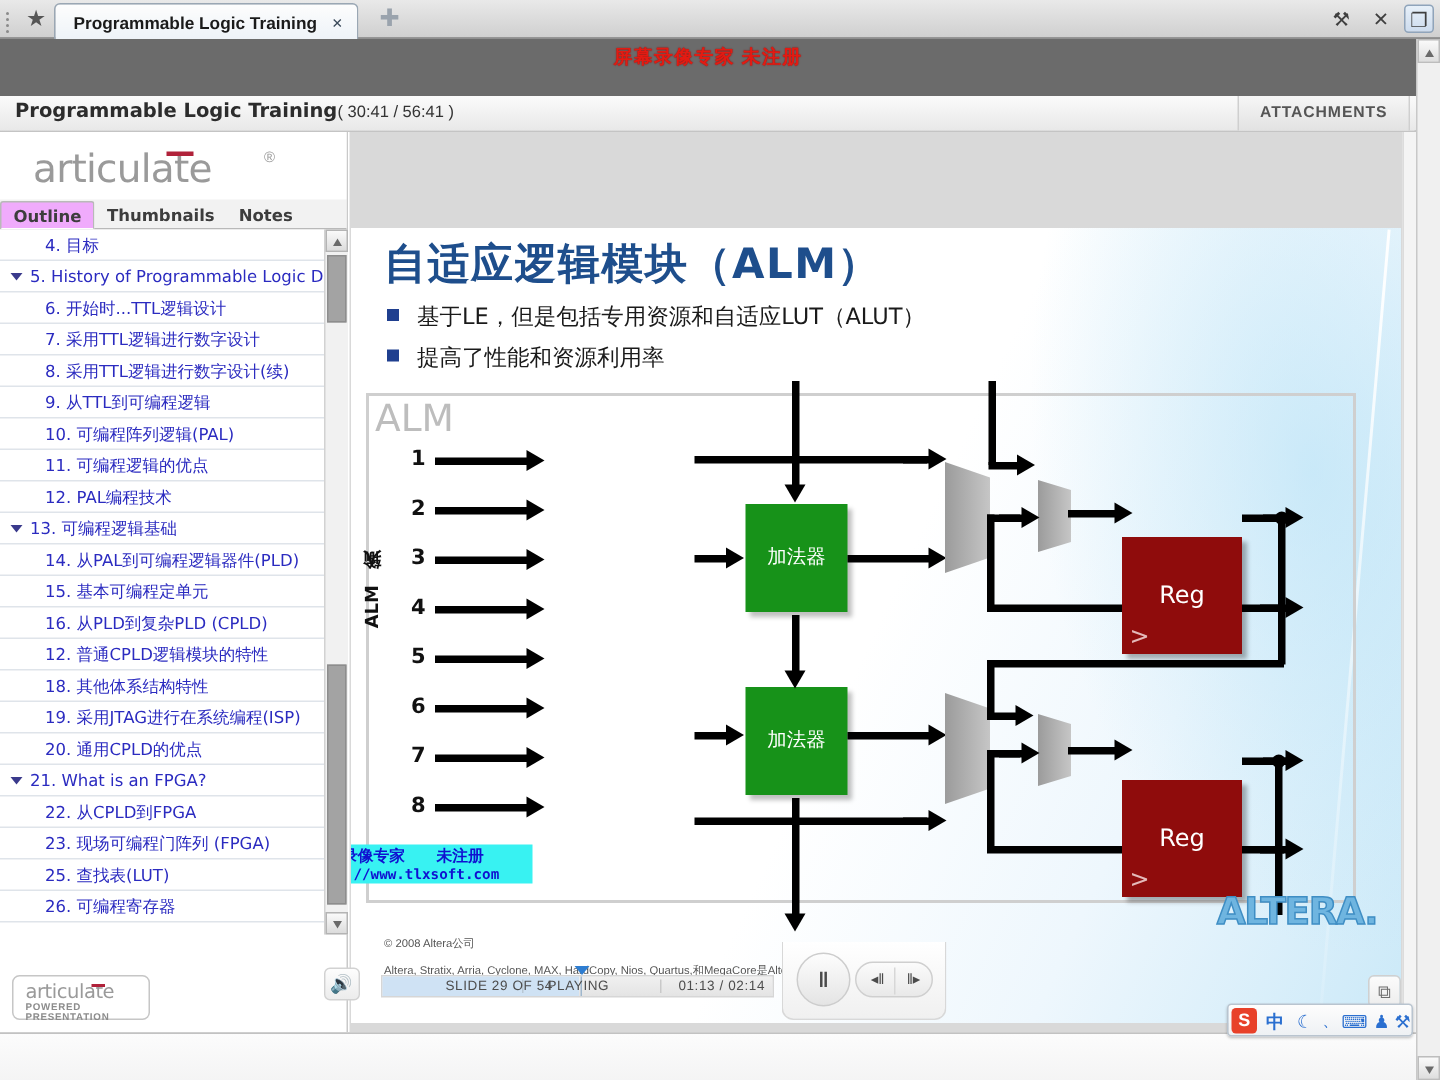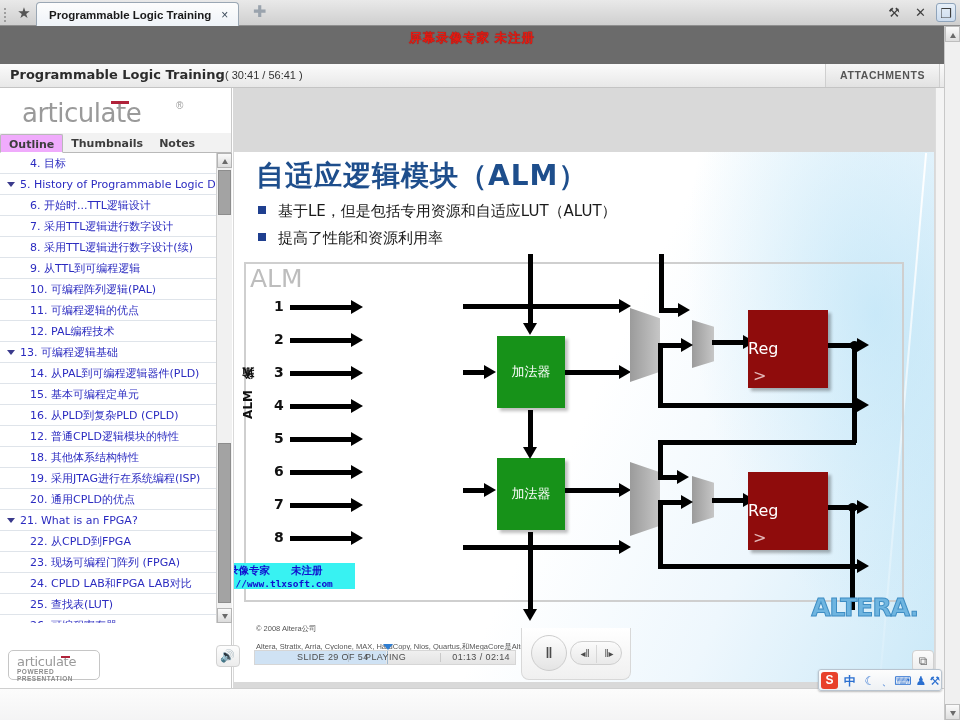--- a/index.html
+++ b/index.html
@@ -208,21 +208,21 @@
     clip-path:polygon(0 0,100% 14%,100% 86%,0 100%);
     box-shadow:2px 2px 2px rgba(0,0,0,.25);}
   .mux.small{width:22px;height:48px;}
   #mux1{left:388px;top:48px;}
   #mux2{left:388px;top:202px;}
   #mux3{left:450px;top:60px;}
   #mux4{left:450px;top:216px;}
 
   .reg{
     position:absolute;width:80px;height:78px;background:#8f0c0c;box-shadow:3px 3px 3px rgba(0,0,0,.3);
-    color:#fff;font-size:16px;line-height:78px;font-family:"DejaVu Sans",sans-serif;
+    color:#fff;font-size:16px;text-align:center;line-height:78px;font-family:"DejaVu Sans",sans-serif;margin-top:48px;
   }
   .reg .clk{position:absolute;left:5px;bottom:4px;font-size:16px;color:#e4b9b9;line-height:1;}
   #reg1{left:506px;top:50px;}
   #reg2{left:506px;top:212px;}
   #altera-logo{
     position:absolute;right:10px;bottom:-2px;font-size:25px;font-weight:bold;color:#6fb5e0;
     font-family:"DejaVu Sans",sans-serif;letter-spacing:-1px;
     -webkit-text-stroke:1px #3f8ec4;
   }
 
@@ -372,21 +372,20 @@
         <div class="oitem"><span>14. 从PAL到可编程逻辑器件(PLD)</span></div>
         <div class="oitem"><span>15. 基本可编程定单元</span></div>
         <div class="oitem"><span>16. 从PLD到复杂PLD (CPLD)</span></div>
         <div class="oitem"><span>12. 普通CPLD逻辑模块的特性</span></div>
         <div class="oitem"><span>18. 其他体系结构特性</span></div>
         <div class="oitem"><span>19. 采用JTAG进行在系统编程(ISP)</span></div>
         <div class="oitem"><span>20. 通用CPLD的优点</span></div>
         <div class="oitem lvl1"><span class="caret open"></span><span>21. What is an FPGA?</span></div>
         <div class="oitem"><span>22. 从CPLD到FPGA</span></div>
         <div class="oitem"><span>23. 现场可编程门阵列 (FPGA)</span></div>
-        <div class="oitem"><span>24. CPLD LAB和FPGA LAB对比</span></div>
         <div class="oitem"><span>25. 查找表(LUT)</span></div>
         <div class="oitem"><span>26. 可编程寄存器</span></div>
       </div>
 
     <div id="side-scroll">
       <div class="sb-arrow" id="sb-up">
           <span class="tri"></span>
         </div>
       <div id="sb-thumb-a"></div>
       <div id="sb-thumb-b"></div>

